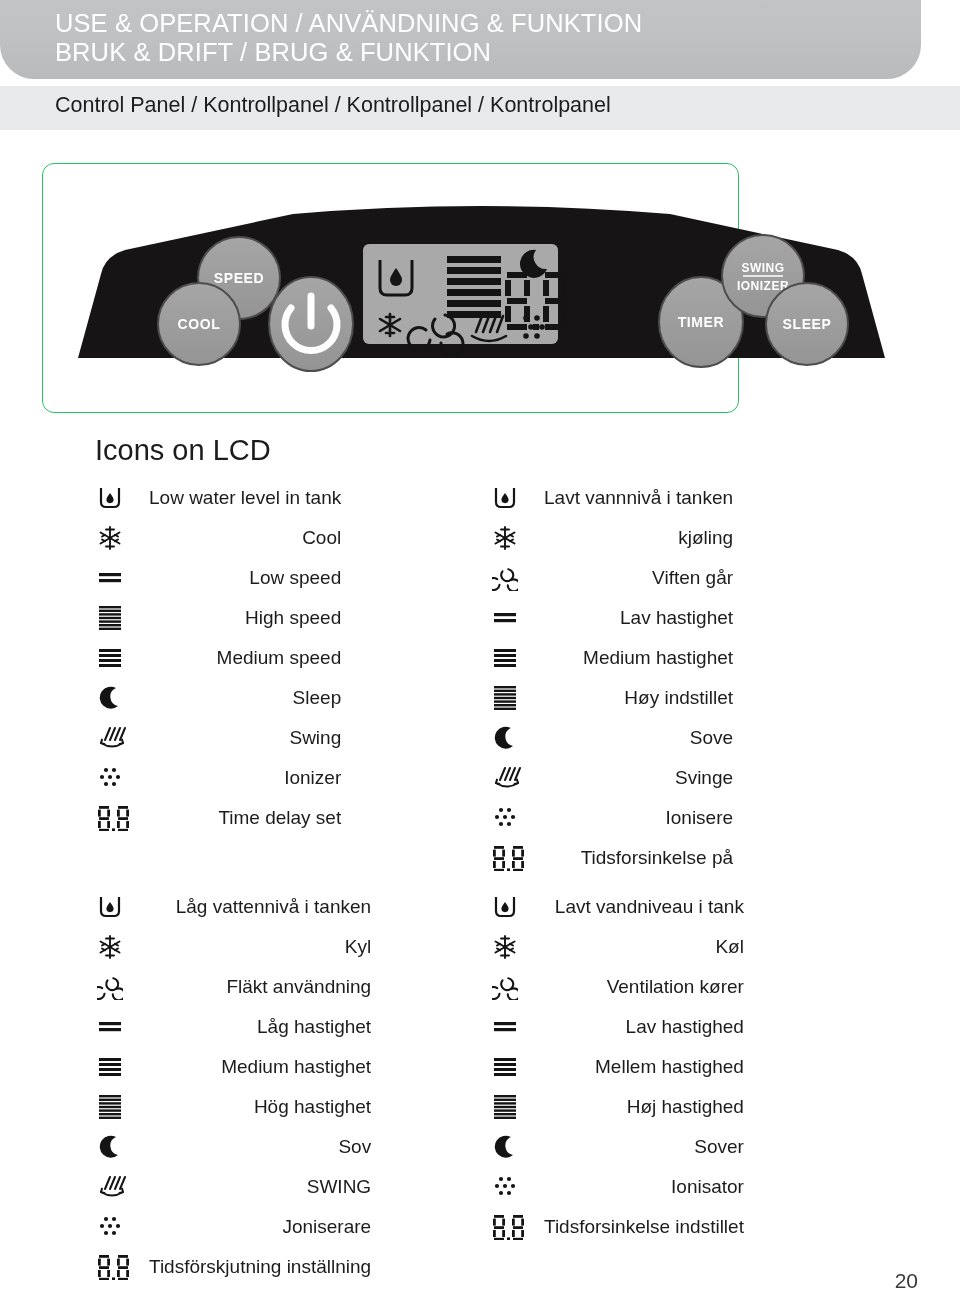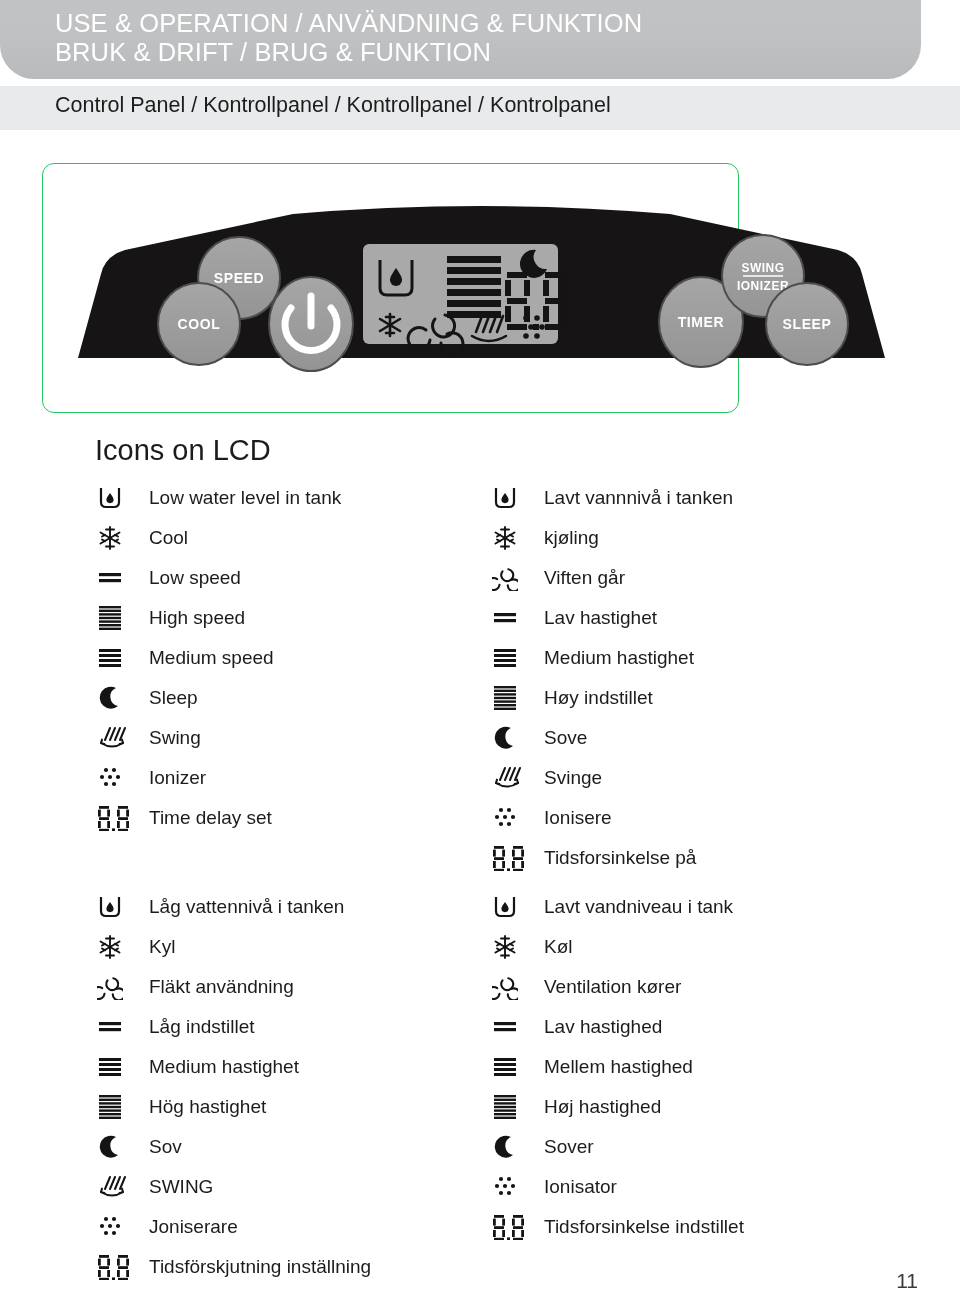--- a/index.html
+++ b/index.html
@@ -74,20 +74,21 @@
     font-size: 29px;
     color: #1c1c1c;
   }
 
   
   .legend-group { position: absolute; }
   .legend-row {
     display: flex;
     align-items: center;
     height: 40px;
+    justify-content: space-between;
   }
   .legend-icon {
     width: 44px;
     min-width: 44px;
     height: 34px;
     display: flex;
     align-items: center;
     justify-content: flex-start;
     padding-left: 2px;
   }
@@ -569,21 +570,21 @@
     </div>
     <div class="legend-row">
       <span class="legend-icon">
         <svg width="26" height="18" viewBox="0 0 26 18">
       <g fill="#141414">
         <rect x="2" y="4" width="22" height="3.2"></rect>
         <rect x="2" y="10" width="22" height="3.2"></rect>
       </g>
     </svg>
       </span>
-      <span class="legend-label">Låg indstillet</span>
+      <span class="legend-label">Låg hastighet</span>
     </div>
     <div class="legend-row">
       <span class="legend-icon">
         <svg width="26" height="22" viewBox="0 0 26 22">
       <g fill="#141414">
         <rect x="2" y="2" width="22" height="3"></rect>
         <rect x="2" y="7" width="22" height="3"></rect>
         <rect x="2" y="12" width="22" height="3"></rect>
         <rect x="2" y="17" width="22" height="3"></rect>
       </g>
@@ -795,13 +796,13 @@
         <rect x="20" y="16" width="2.8" height="7"></rect>
         <rect x="29.2" y="16" width="2.8" height="7"></rect>
         <rect x="21" y="23.8" width="10" height="2.2"></rect>
       </g>
     </svg>
       </span>
       <span class="legend-label">Tidsforsinkelse indstillet</span>
     </div>
   </div>
 
-<div class="page-number">11</div>
+<div class="page-number">20</div>
 
 </body></html>

